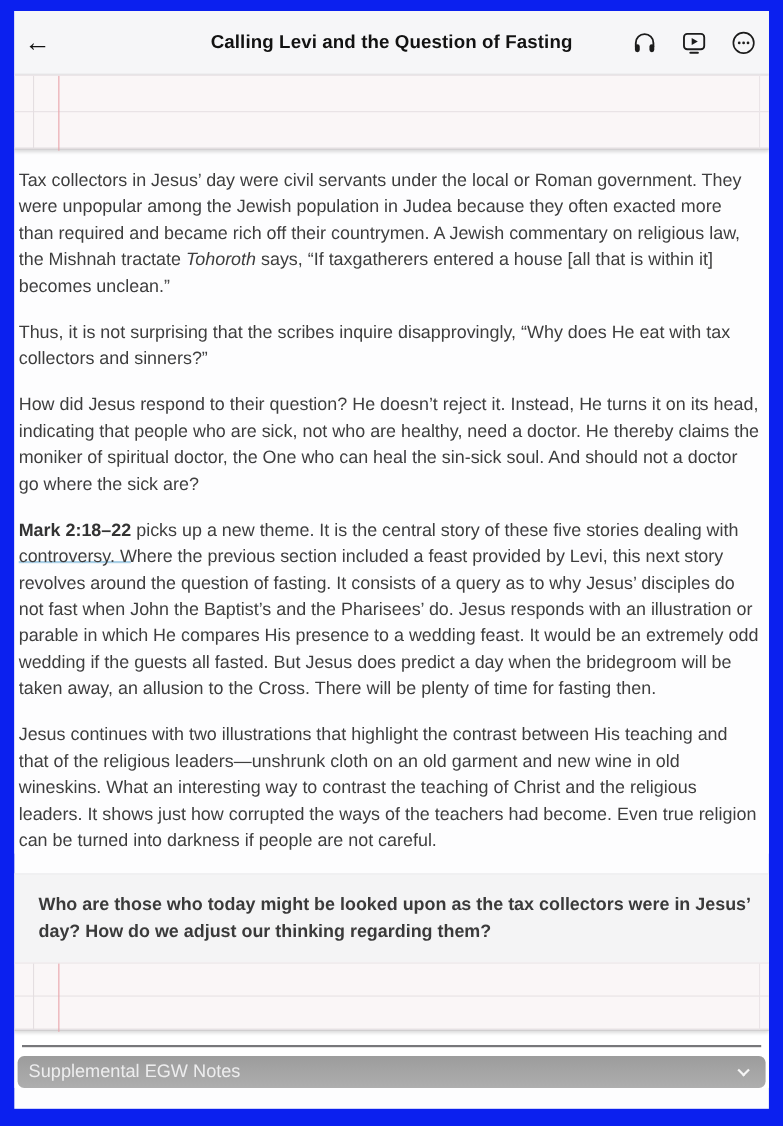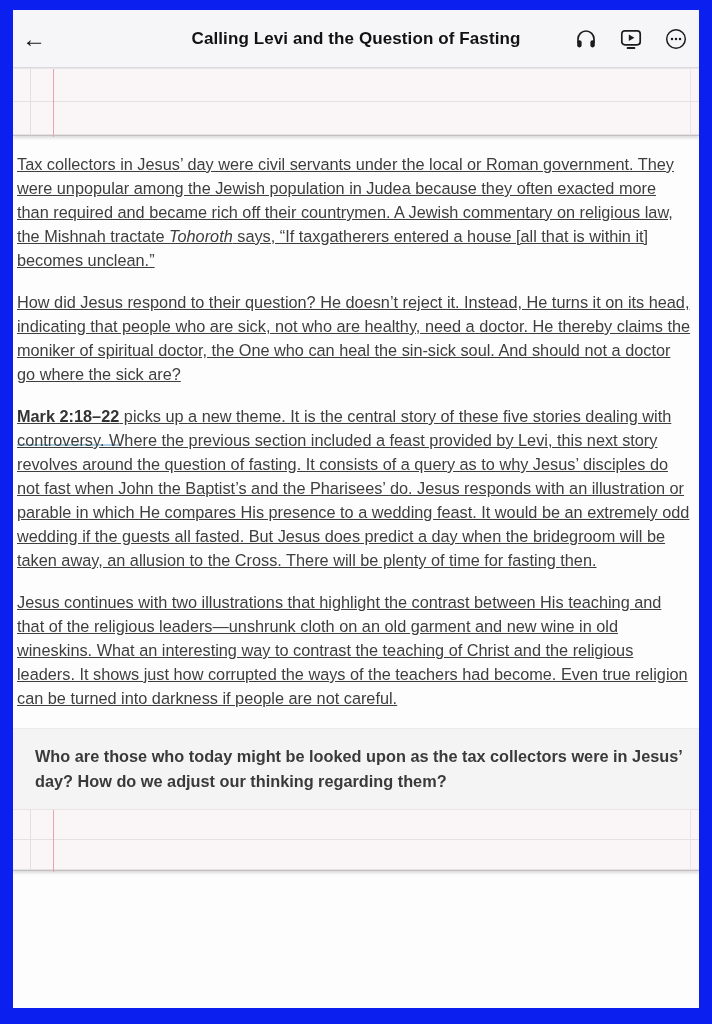--- a/index.html
+++ b/index.html
@@ -93,21 +93,20 @@
   
   .article {
     background: #fdfdfe;
     padding: 16px 8px 0 4px;
   }
   .article p {
     font-size: 16.3px;
     line-height: 24px;
     color: #3e3e3e;
     margin-bottom: 18px;
-    text-decoration: underline;
   }
   .run-italic { font-style: italic; }
   .run-link {
     font-weight: bold;
     color: #333;
     border-bottom: 2px solid #a9cfe6;
     padding-bottom: 19px;
     cursor: pointer;
   }
 
@@ -196,32 +195,40 @@
     <div class="ruled ruled-top">
       <div class="note-row"></div>
       <div class="note-row"></div>
       <div class="vline-gray"></div>
       <div class="vline-red"></div>
       <div class="vline-right"></div>
     </div>
 
     <div class="article">
       <p><span>Tax collectors in Jesus’ day were civil servants under the local or Roman government. They were unpopular among the Jewish population in Judea because they often exacted more than required and became rich off their countrymen. A Jewish commentary on religious law, the Mishnah tractate </span><span class="run-italic">Tohoroth</span><span> says, “If taxgatherers entered a house [all that is within it] becomes unclean.”</span></p>
+      <p><span>Thus, it is not surprising that the scribes inquire disapprovingly, “Why does He eat with tax collectors and sinners?”</span></p>
       <p><span>How did Jesus respond to their question? He doesn’t reject it. Instead, He turns it on its head, indicating that people who are sick, not who are healthy, need a doctor. He thereby claims the moniker of spiritual doctor, the One who can heal the sin-sick soul. And should not a doctor go where the sick are?</span></p>
       <p><span class="run-link">Mark 2:18–22</span><span> picks up a new theme. It is the central story of these five stories dealing with controversy. Where the previous section included a feast provided by Levi, this next story revolves around the question of fasting. It consists of a query as to why Jesus’ disciples do not fast when John the Baptist’s and the Pharisees’ do. Jesus responds with an illustration or parable in which He compares His presence to a wedding feast. It would be an extremely odd wedding if the guests all fasted. But Jesus does predict a day when the bridegroom will be taken away, an allusion to the Cross. There will be plenty of time for fasting then.</span></p>
       <p><span>Jesus continues with two illustrations that highlight the contrast between His teaching and that of the religious leaders—unshrunk cloth on an old garment and new wine in old wineskins. What an interesting way to contrast the teaching of Christ and the religious leaders. It shows just how corrupted the ways of the teachers had become. Even true religion can be turned into darkness if people are not careful.</span></p>
     </div>
 
     <div class="question-box">
       <p>Who are those who today might be looked upon as the tax collectors were in Jesus’ day? How do we adjust our thinking regarding them?</p>
     </div>
 
     <div class="ruled ruled-bottom">
       <div class="note-row"></div>
       <div class="note-row"></div>
       <div class="vline-gray"></div>
       <div class="vline-red"></div>
       <div class="vline-right"></div>
     </div>
 
+    <div class="footer">
+      <div class="footer-divider"></div>
+      <div class="egw-dropdown">
+        <span>Supplemental EGW Notes</span>
+        <span class="chevron"></span>
+      </div>
+    </div>
 
   </div>
 </div>
 
 </body></html>

